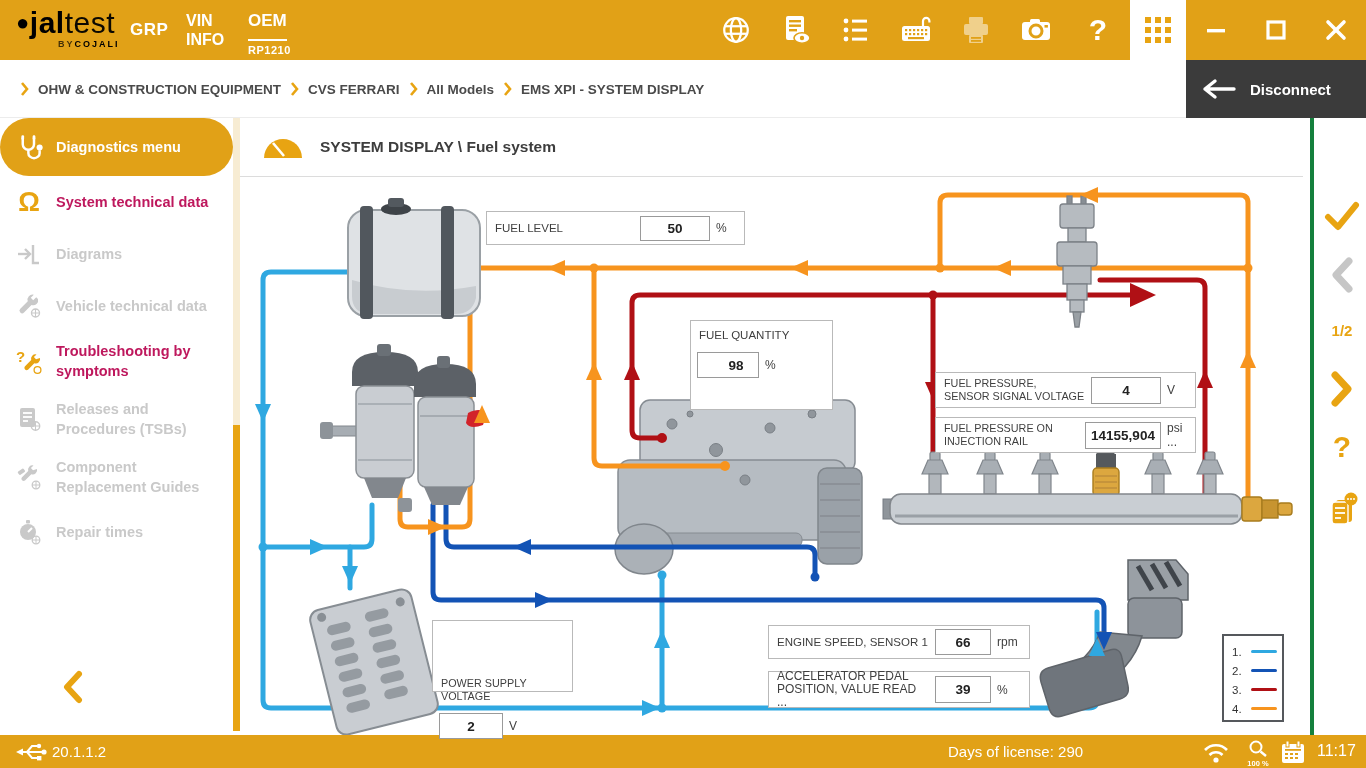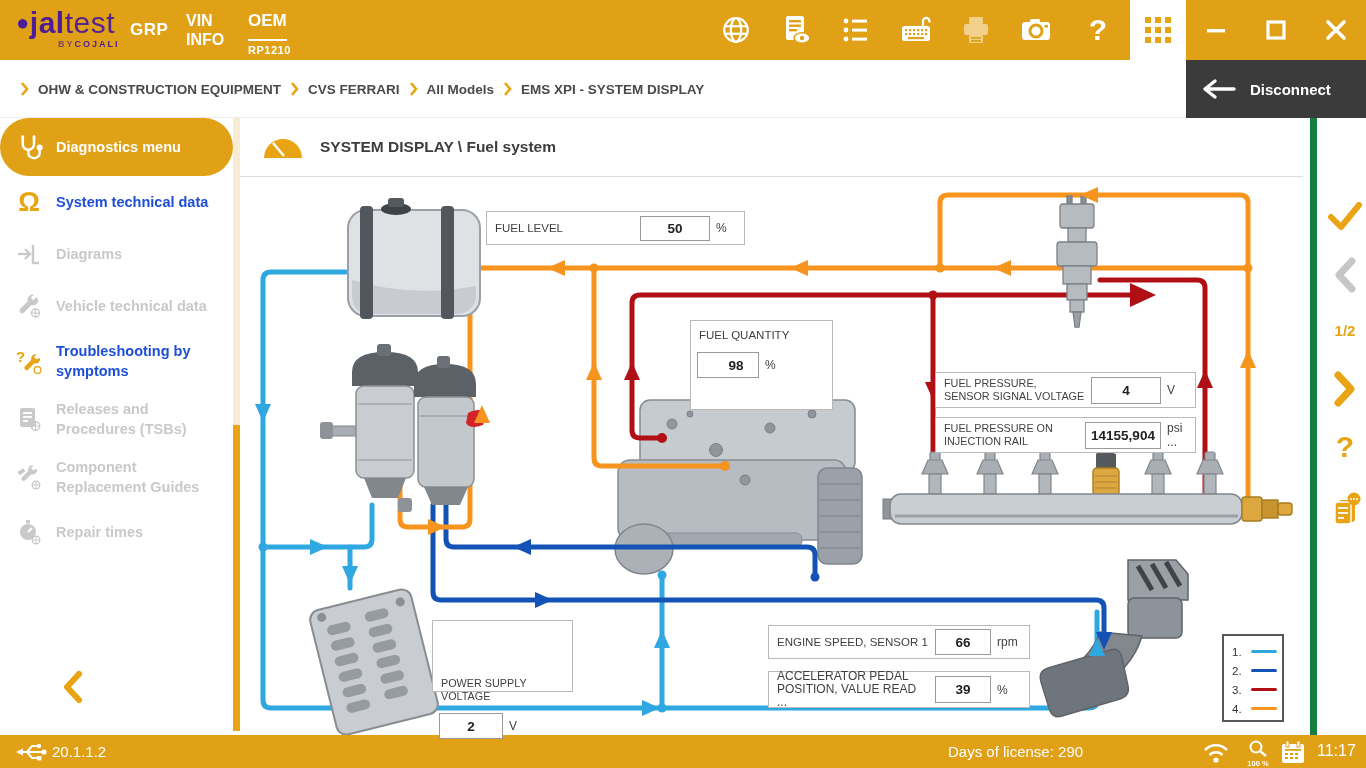--- a/index.html
+++ b/index.html
@@ -2,21 +2,21 @@
 <html><head>
 <meta charset="utf-8">
 <style>
   * { margin:0; padding:0; box-sizing:border-box; }
   html,body { width:1366px; height:768px; overflow:hidden; background:#fff;
               font-family:"Liberation Sans", sans-serif; }
   #stage { position:relative; width:1366px; height:768px; background:#fff; }
 
   
   #topbar { position:absolute; left:0; top:0; width:1366px; height:60px; background:#E1A117; }
-  .logo { position:absolute; left:16px; top:8px; color:#4c1d95; cursor:default; }
+  .logo { position:absolute; left:16px; top:8px; color:#000000; cursor:default; }
   .logo-line { font-size:30px; line-height:30px; letter-spacing:0.5px; }
   .logo-dot { font-size:22px; vertical-align:3px; }
   .logo-bold { font-weight:700; }
   .logo-light { font-weight:400; opacity:.95; }
   .logo-by { font-size:9px; letter-spacing:2px; margin-left:42px; margin-top:1px; font-weight:700; }
   .logo-by .by { opacity:.7; }
   .tb-grp { position:absolute; left:130px; top:20px; color:#fff; font-weight:700; font-size:17px; letter-spacing:.5px; }
   .tb-vin { position:absolute; left:186px; top:11px; color:#fff; font-weight:700; font-size:16px; line-height:19px; }
   .tb-oem { position:absolute; left:248px; top:11px; color:#fff; font-weight:700; }
   .tb-oem .oem-top { font-size:17px; border-bottom:2.5px solid #fff; padding-bottom:8px; display:inline-block; }
@@ -39,21 +39,21 @@
 
   
   #mainwrap { position:absolute; left:0; top:118px; width:1366px; height:617px; background:#fff; }
 
   
   #sidebar { position:absolute; left:0; top:0; width:233px; height:617px; background:#fff; }
   .side-gutter { position:absolute; left:233px; top:0; width:7px; height:613px; background:#f7ecd3; }
   .side-thumb  { position:absolute; left:233px; top:307px; width:7px; height:306px; background:#E8A412; }
   .s-item { display:flex; align-items:center; gap:12px; padding:9px 10px 9px 14px; min-height:52px; cursor:pointer; }
   .s-item .s-ico { width:30px; height:30px; flex:0 0 30px; display:flex; align-items:center; justify-content:center; }
-  .s-item .s-lbl { font-size:14.5px; font-weight:700; line-height:20px; color:#1d4ed8; width:170px; }
+  .s-item .s-lbl { font-size:14.5px; font-weight:700; line-height:20px; color:#be185d; width:170px; }
   .s-item.active { background:#E1A117; min-height:58px;border-radius:29px; }
   .s-item.active .s-lbl { color:#fff; }
   .s-item.disabled .s-lbl { color:#c9c9c9; }
   .omega { font-size:27px; font-weight:700; color:#E8A412; line-height:26px; }
   #side-collapse { position:absolute; left:60px; top:552px; cursor:pointer; }
 
   
   #content { position:absolute; left:240px; top:0; width:1063px; height:617px; background:#fff; }
   #c-header { position:absolute; left:0; top:0; width:1063px; height:59px; border-bottom:1px solid #dcdcdc;
               display:flex; align-items:center; gap:16px; padding-left:22px; }
@@ -72,21 +72,21 @@
 
   
   #legend { position:absolute; left:982px; top:516px; width:62px; height:88px; background:#fff;
             border:2px solid #55585c; z-index:5; padding:6px 0 0 8px; }
   .leg-row { display:flex; align-items:center; gap:5px; height:19px; }
   .leg-num { font-size:11.5px; color:#333; font-weight:400; width:14px; }
   .leg-line { width:26px; height:3.5px; border-radius:2px; }
   .lg1 { background:#2FA8E1; } .lg2 { background:#1353B5; } .lg3 { background:#B01015; } .lg4 { background:#F7941E; }
 
   
-  #rtoolbar { position:absolute; left:1310px; top:0; width:56px; height:617px; background:#fff; border-left:7px solid #15803d; }
+  #rtoolbar { position:absolute; left:1310px; top:0; width:56px; height:617px; background:#fff; border-left:4px solid #15803d; }
   .rt-item { position:absolute; left:0; width:56px; display:flex; justify-content:center; cursor:pointer; }
   .rt-page { color:#E8A412; font-weight:700; font-size:15px; cursor:default; }
   .rt-q { color:#E8A412; font-weight:700; font-size:30px; }
 
   
   #statusbar { position:absolute; left:0; top:735px; width:1366px; height:33px; background:#E1A117; color:#fff; }
   #sb-version { position:absolute; left:52px; top:8px; font-size:15px; }
   #sb-license { position:absolute; left:948px; top:8px; font-size:15px; }
   #sb-time { position:absolute; left:1317px; top:7px; font-size:16px; }
   .sb-ico { position:absolute; top:3px; }

